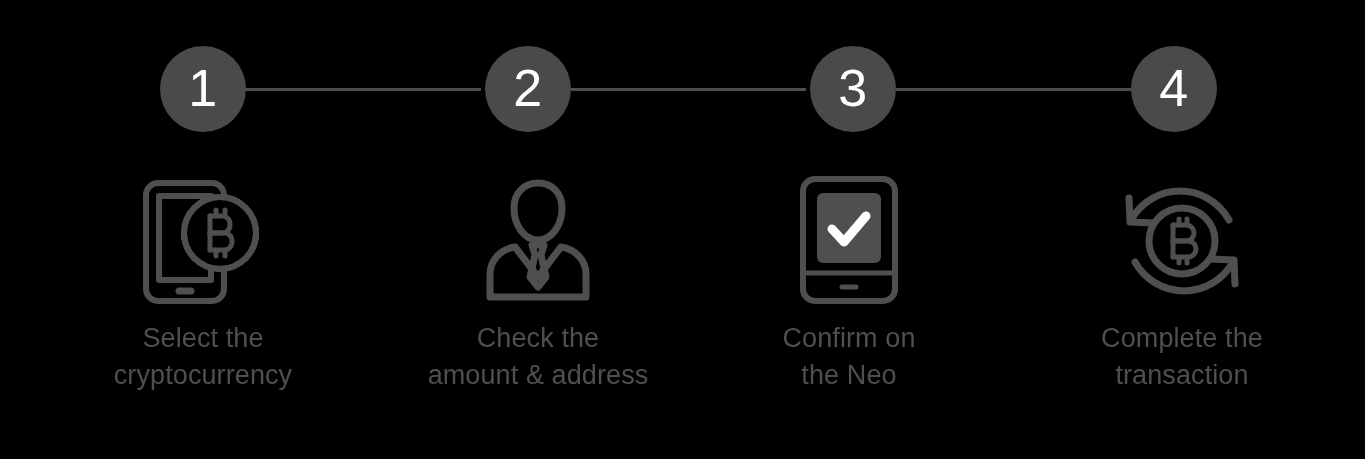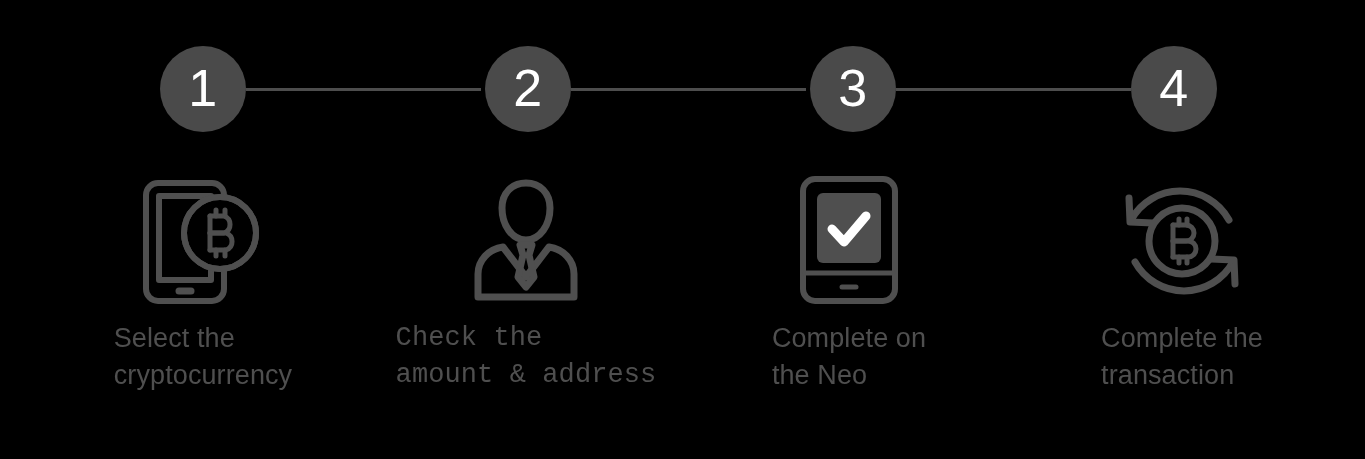--- a/index.html
+++ b/index.html
@@ -76,39 +76,39 @@
   }
   .col {
     position: absolute;
     top: 0;
     width: 300px;
     display: flex;
     flex-direction: column;
     align-items: center;
   }
   .col.col-1 { left: 53px;  }
-  .col.col-2 { left: 376px; font-family: Liberation Mono, monospace; }
+  .col.col-2 { left: 388px; }
   .col.col-3 { left: 699px; }
   .col.col-4 { left: 1032px; }
 
   .icon-wrap {
     width: 150px;
     height: 140px;
     display: flex;
     align-items: center;
     justify-content: center;
   }
   .icon-wrap svg { display: block; }
 
   .caption {
     margin-top: 10px;
     color: #4f4f4f;
     font-size: 27px;
     line-height: 37px;
-    text-align: left;
+    text-align: center;
     letter-spacing: 0.1px;
     white-space: pre-line;
     font-weight: 400;
   }
 </style>
 </head>
 <body>
 
 <div id="stepper">
 
@@ -180,21 +180,21 @@
 
           <rect x="20" y="20" width="64" height="70" rx="6" ry="6" fill="#4f4f4f" stroke="none"></rect>
 
           <path d="M35 56 l12 13 l22 -26" stroke="#ffffff" stroke-width="9"></path>
 
           <path d="M8 100 H96" stroke-width="5"></path>
 
           <path d="M45 114 H59" stroke-width="5"></path>
         </svg>
       </div>
-      <div class="caption">Complete on
+      <div class="caption">Confirm on
 the Neo</div>
     </div>
 
     <div class="col col-4">
       <div class="icon-wrap">
         <svg width="130" height="132" viewBox="0 0 130 132" fill="none" stroke="#4f4f4f" stroke-width="7" stroke-linecap="round" stroke-linejoin="round">
 
           <path d="M14 46 A56 56 0 0 1 112 46"></path>
           <path d="M12 24 L13 48 L36 49" stroke-width="7"></path>
 

